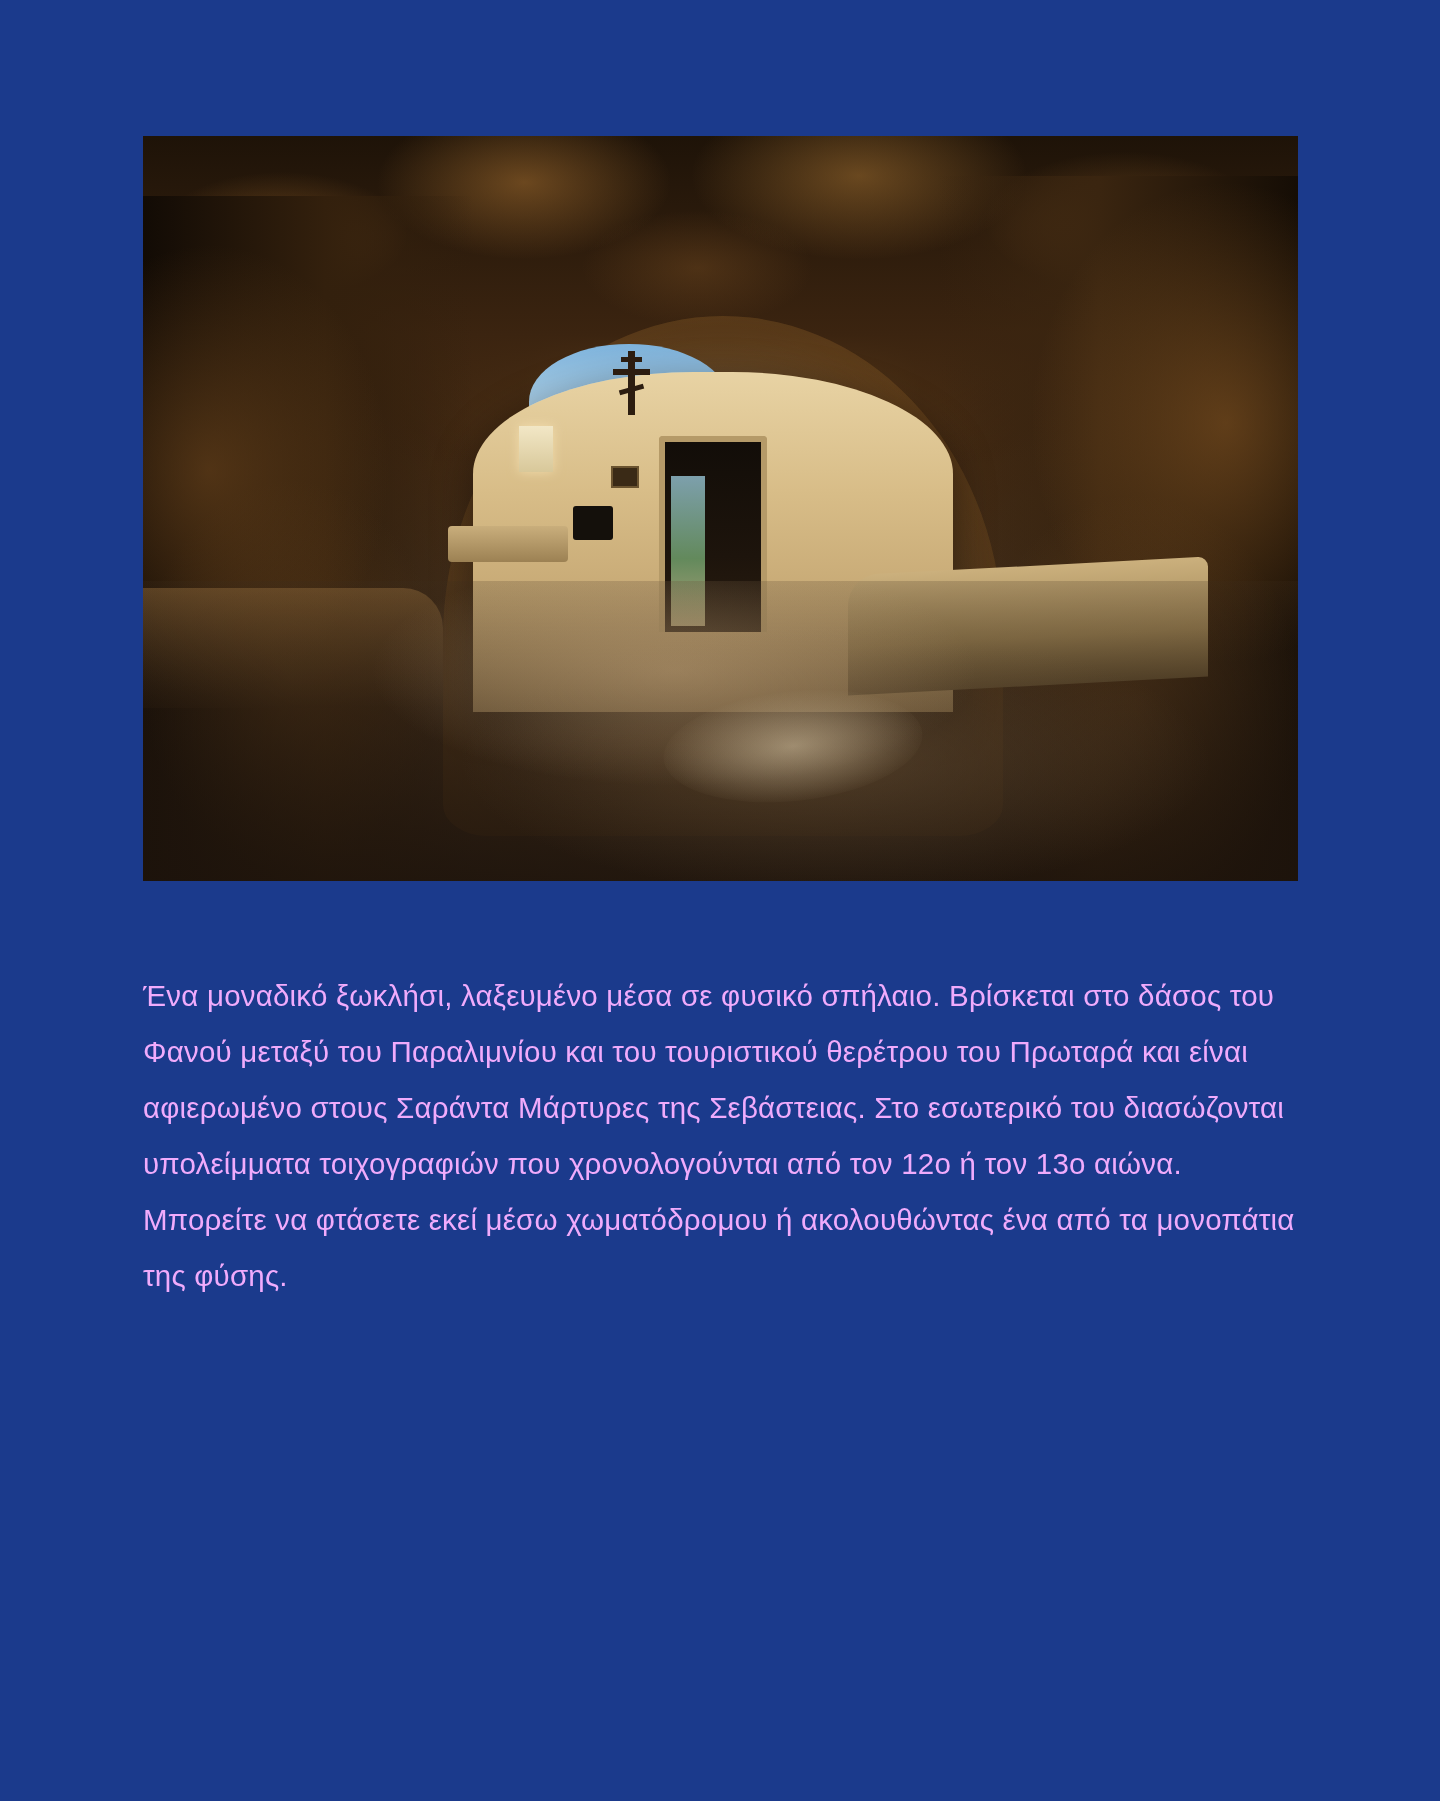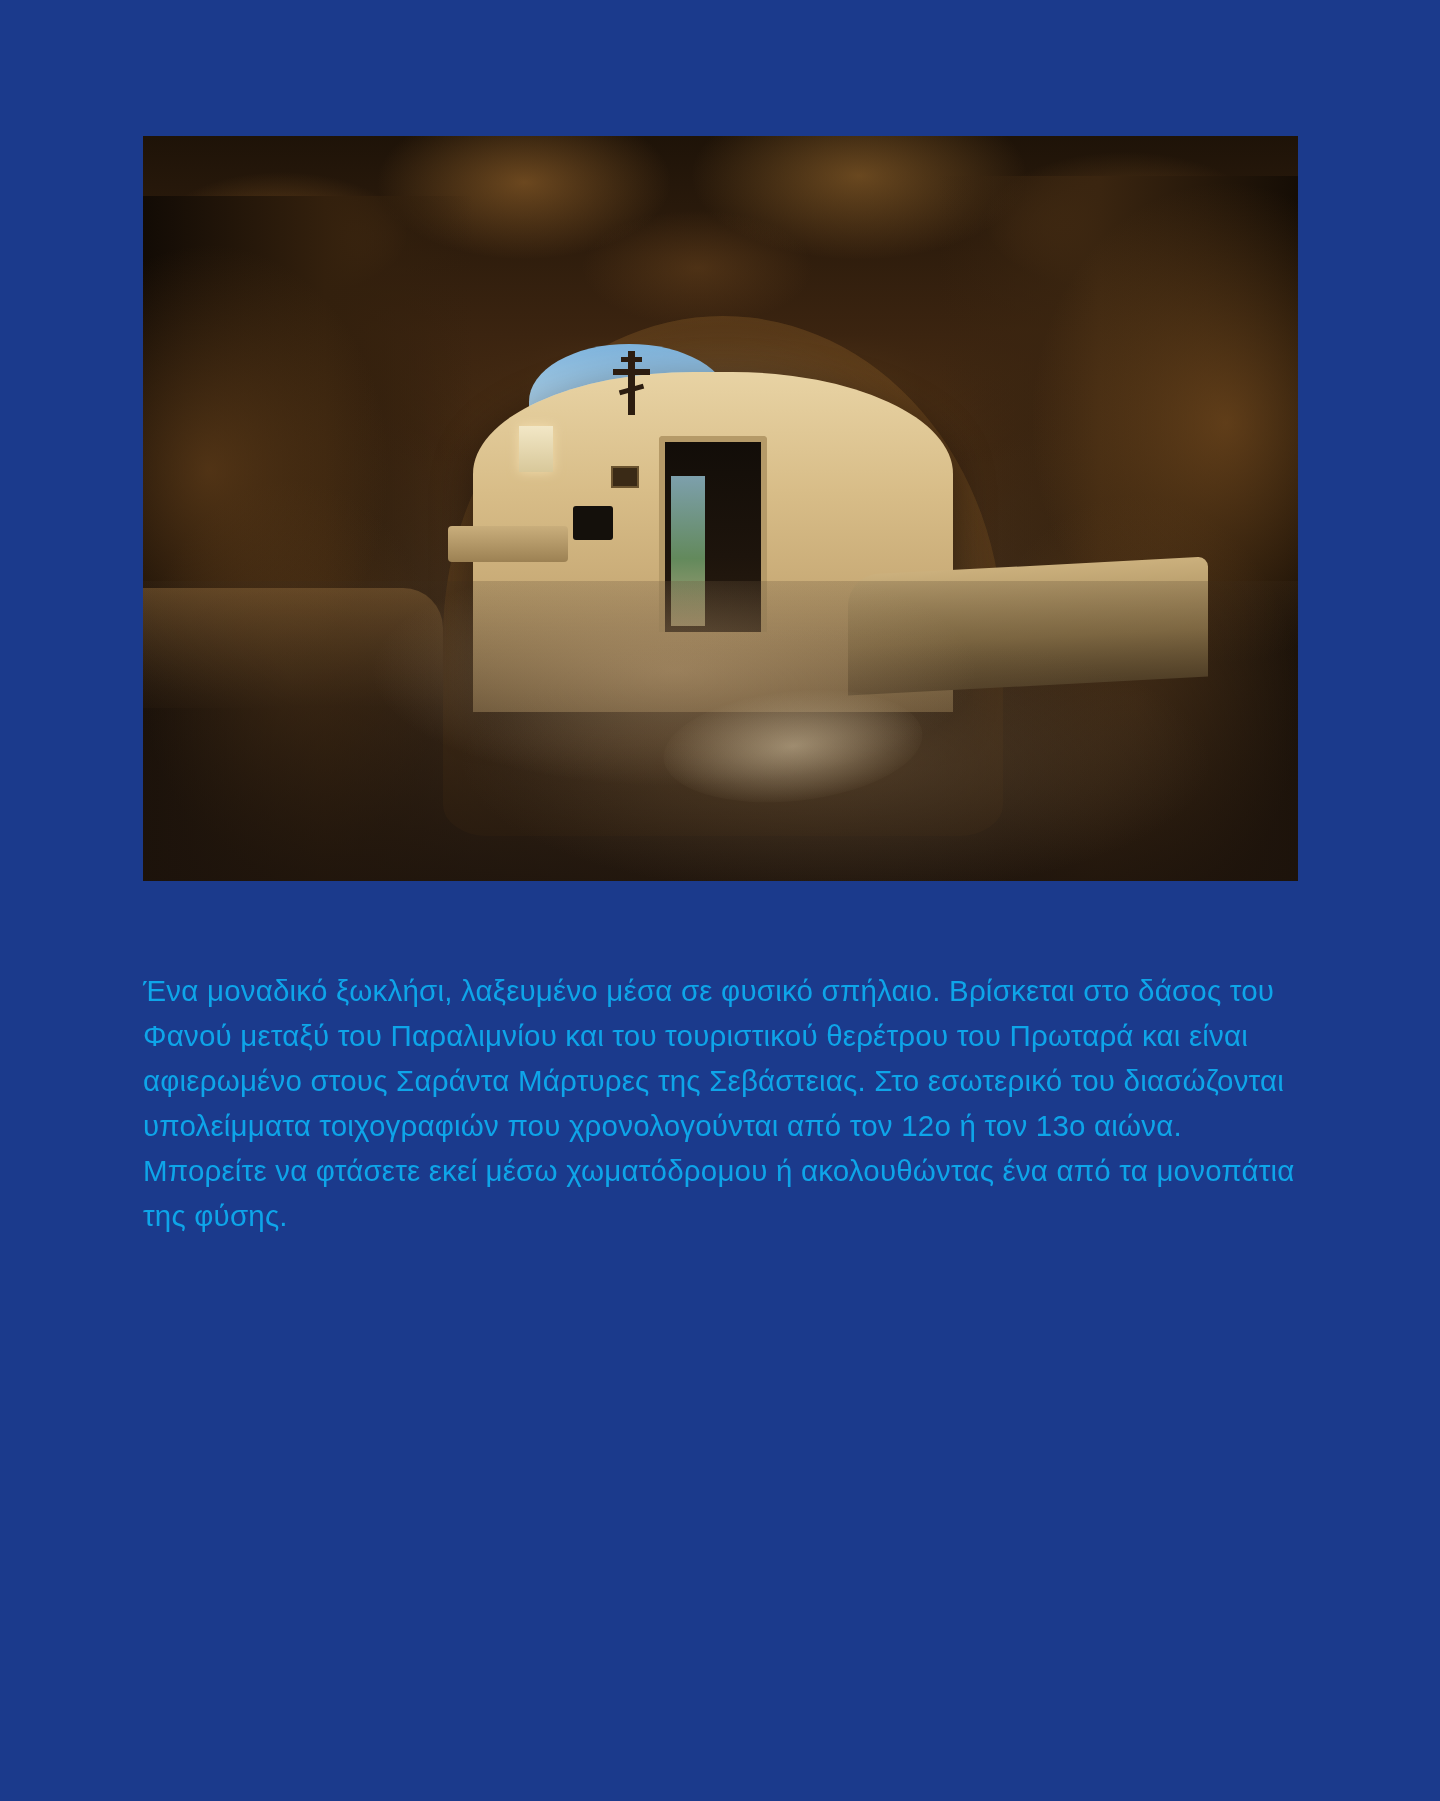--- a/index.html
+++ b/index.html
@@ -186,23 +186,23 @@
     border-radius: 50%;
     transform: rotate(-6deg);
   }
 
   
   .body-text {
     position: absolute;
     left: 143px;
     top: 938px;
     width: 1160px;
-    color: #0ea5e9;
+    color: #f0abfc;
     font-size: 29.5px;
-    line-height: 45px;
+    line-height: 56px;
     letter-spacing: 0.2px;
   }
 
   
   .footer { position: absolute; left: 0; right: 0; bottom: 0; height: 560px; }
 </style>
 </head>
 <body>
 
 <div class="photo-frame">

